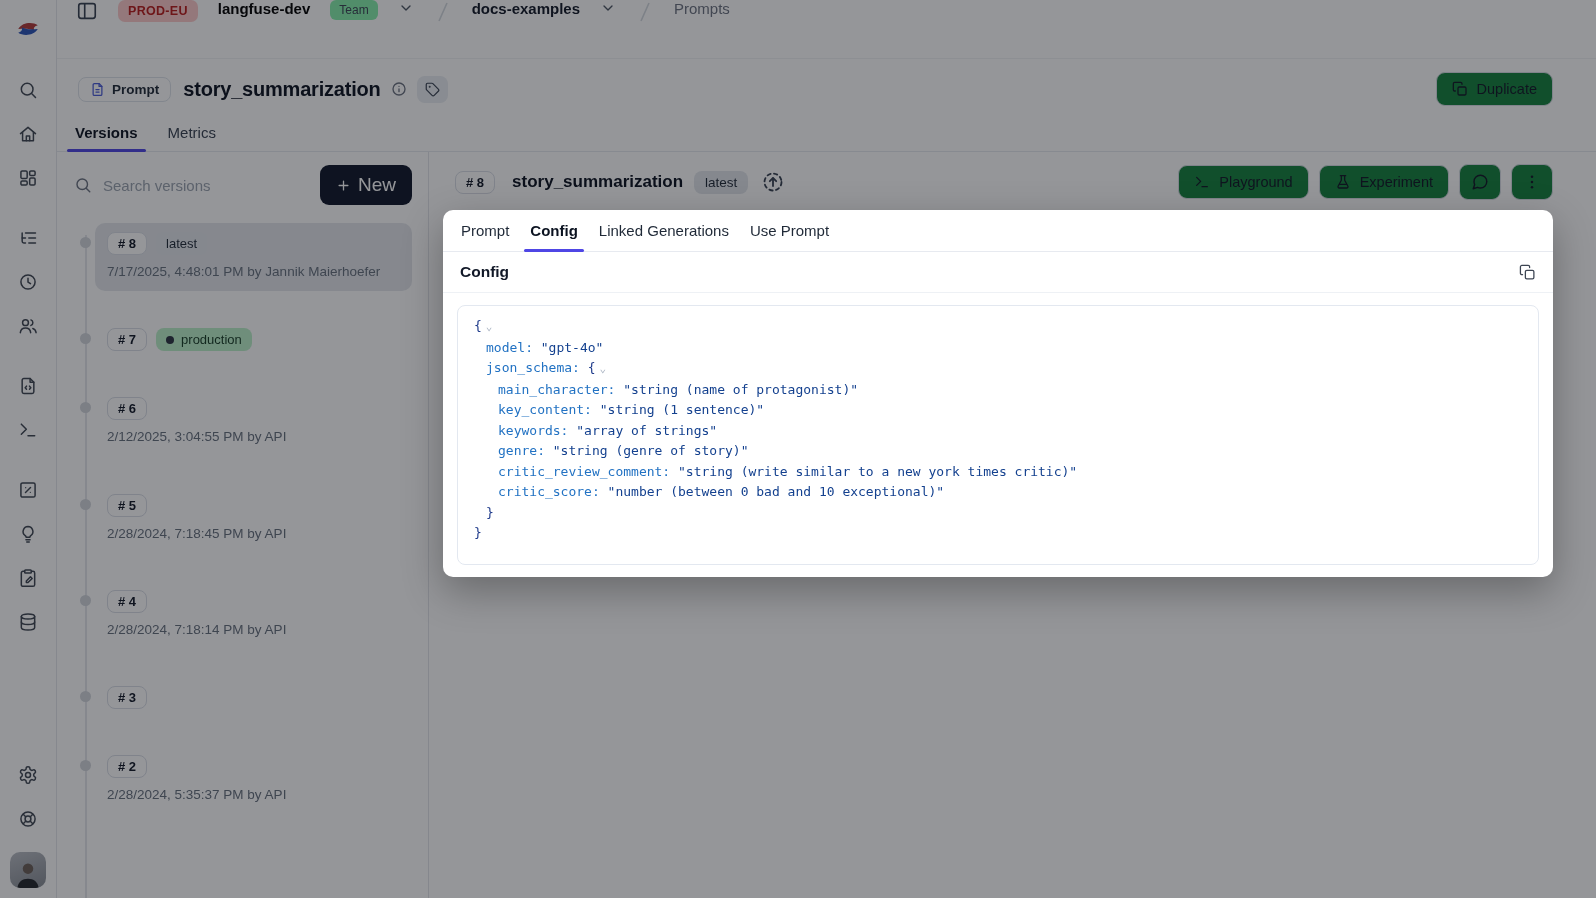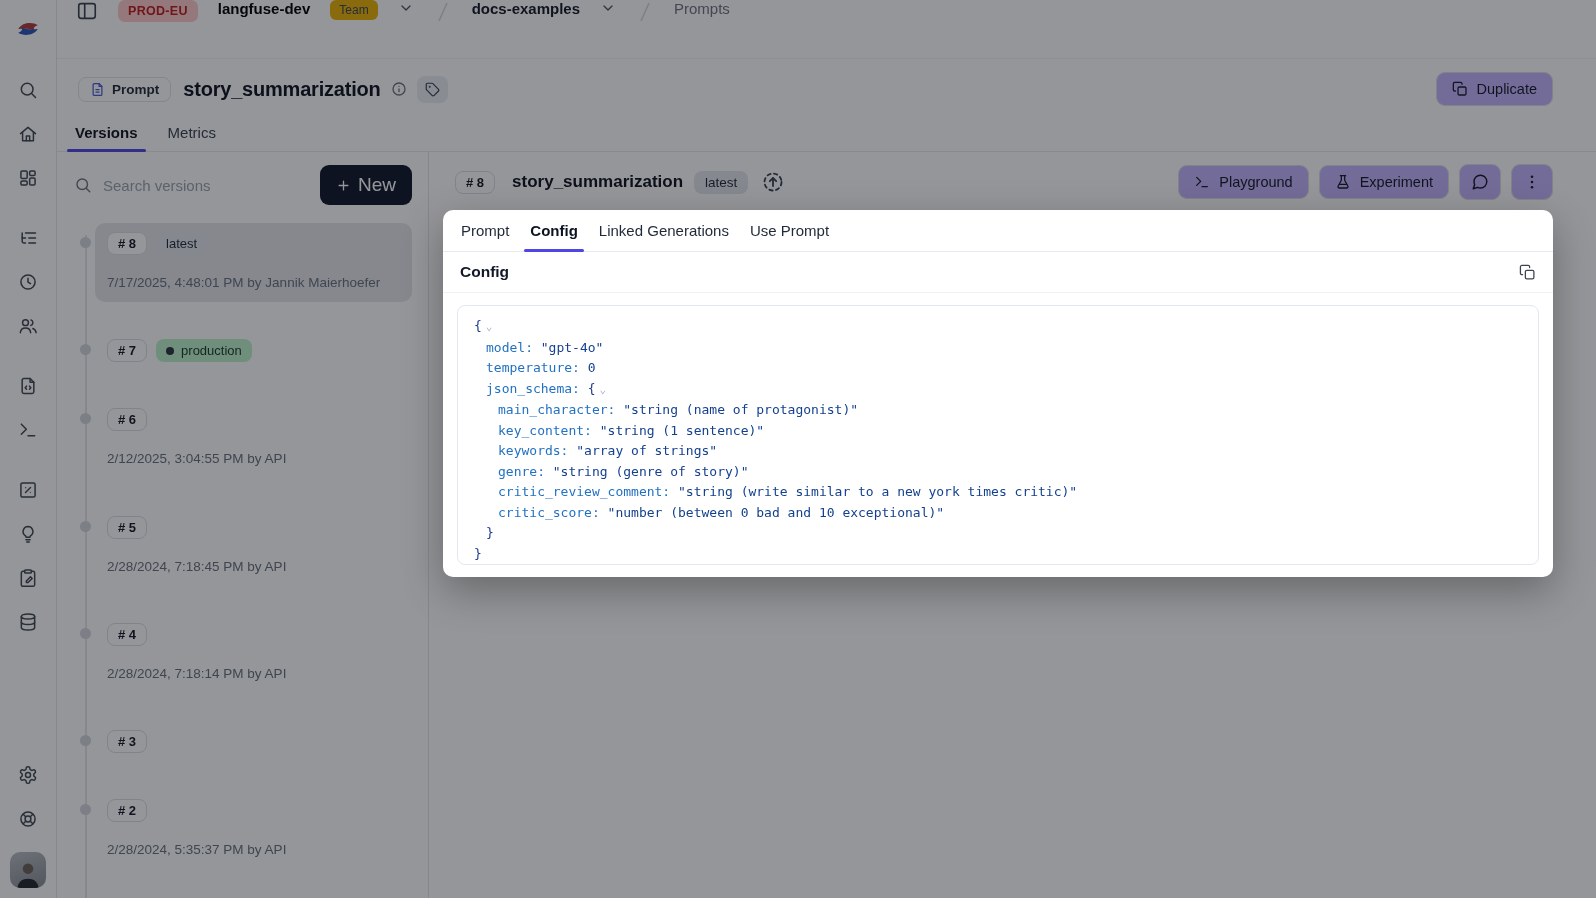--- a/index.html
+++ b/index.html
@@ -18,36 +18,36 @@
   .avatar{width:36px;height:36px;border-radius:10px;margin:16px 0 10px;overflow:hidden;
           background:linear-gradient(160deg,#b9bdc4,#878c94);display:flex;align-items:flex-end;justify-content:center;}
 
   
   .topbar{position:absolute;left:56px;right:0;top:0;height:58px;background:#fff;
           border-bottom:1px solid #f0f2f5;display:flex;align-items:flex-start;gap:20px;padding:0 20px;z-index:1;}
   .tgl{color:#374151;cursor:pointer;display:flex;}
   .envbadge{background:#fecaca;color:#b91c1c;font-size:12.5px;font-weight:600;letter-spacing:.3px;
             padding:4px 10px;border-radius:7px;}
   .org{font-size:15px;font-weight:600;color:#000000;}
-  .teambadge{background:#eab308;color:#3b4454;font-size:12px;font-weight:500;padding:3px 9px;border-radius:6px;}
+  .teambadge{background:#86efac;color:#3b4454;font-size:12px;font-weight:500;padding:3px 9px;border-radius:6px;}
   .chev{color:#4b5563;display:flex;cursor:pointer;}
   .slash{display:flex;margin:0 2px;}
   .proj{font-size:15px;font-weight:600;color:#111827;cursor:pointer;}
   .crumb-muted{font-size:15px;color:#6b7280;}
 
   
   .main{position:absolute;left:56px;top:58px;right:0;bottom:0;display:flex;flex-direction:column;background:#fff;}
   .pagehead{display:flex;align-items:center;gap:10px;padding:14px 43px 0 22px;}
   .typebadge{display:flex;align-items:center;gap:7px;border:1px solid #dde3ea;border-radius:8px;
              padding:4px 11px;font-size:13.5px;font-weight:600;color:#1f2937;background:#fff;}
   .pagetitle{font-size:20px;font-weight:700;letter-spacing:-.2px;color:#0b1220;margin-left:2px;}
   .infoico{color:#6b7280;display:flex;cursor:pointer;}
   .tagbtn{background:#e9edf2;border-radius:8px;padding:6px 8px;display:flex;color:#374151;cursor:pointer;}
   .spacer{flex:1;}
-  .btn{display:inline-flex;align-items:center;gap:9px;background:#c4b5fd;border:1px solid #d9dee6;
+  .btn{display:inline-flex;align-items:center;gap:9px;background:#15803d;border:1px solid #d9dee6;
        border-radius:9px;padding:8px 15px;font-size:14.5px;font-weight:500;color:#111827;cursor:pointer;white-space:nowrap;}
   .btn.icononly{padding:8px 11px;}
 
   .tabsrow{display:flex;gap:14px;padding:10px 0 0 11px;border-bottom:1px solid #e7eaef;}
   .tab{font-size:15px;color:#374151;font-weight:500;padding:8px 8px 10px;position:relative;cursor:pointer;}
   .tab.active{color:#0b1220;font-weight:600;}
   .tab.active::after{content:"";position:absolute;left:0;right:0;bottom:-1px;height:3px;
                      background:var(--accent,#4f46e5);border-radius:2px;}
 
   .content{flex:1;display:flex;min-height:0;}
@@ -66,21 +66,21 @@
   .vitem{position:relative;border-radius:10px;padding:9px 12px;margin-bottom:28px;cursor:pointer;}
   .vitem.selected{background:#e4e7ec;}
   .vdot{position:absolute;left:-15px;top:14px;width:11px;height:11px;border-radius:50%;background:#d2d6dc;}
   .vbadges{display:flex;align-items:center;gap:9px;}
   .vnum{border:1px solid #d9dee6;background:#fff;border-radius:8px;padding:3px 10px;
         font-size:13px;font-weight:600;color:#111827;}
   .vstatus{border-radius:8px;padding:4px 10px;font-size:13px;font-weight:500;color:#1f2937;}
   .vstatus.latest{background:#e2e6ec;}
   .vstatus.production{background:#bbf0ca;color:#173b25;display:inline-flex;align-items:center;gap:7px;}
   .pdot{width:8px;height:8px;border-radius:50%;background:#2b3442;}
-  .vdate{margin-top:18px;font-size:13.5px;color:#66707e;line-height:1.5;}
+  .vdate{margin-top:7px;font-size:13.5px;color:#66707e;line-height:1.5;}
 
   
   .dpanel{flex:1;display:flex;flex-direction:column;min-width:0;}
   .dheader{display:flex;align-items:center;gap:11px;padding:12px 43px 0 26px;}
   .dtitle{font-size:17px;font-weight:700;color:#0b1220;margin-left:6px;}
   .dstatus{background:#e2e6ec;border-radius:8px;padding:4px 11px;font-size:13.5px;font-weight:500;color:#1f2937;}
   .deployico{color:#374151;display:flex;cursor:pointer;margin-left:2px;}
   .dheader .group{display:flex;align-items:center;gap:10px;}
 
   
@@ -434,21 +434,20 @@
             <rect x="9" y="9" width="12" height="12" rx="2"></rect>
             <path d="M5 15H4a2 2 0 0 1-2-2V4a2 2 0 0 1 2-2h9a2 2 0 0 1 2 2v1"></path>
           </svg>
       </span>
     </div>
     <div class="codewrap">
       <div class="codebox">
 
       <div class="cline" style="padding-left: 10px;"><span class="cpunc">{</span><span class="cchev">⌄</span></div>
           <div class="cline" style="padding-left: 22px;"><span class="ckey">model:</span> <span class="cval">"gpt-4o"</span></div>
-          <div class="cline" style="padding-left: 22px;"><span class="ckey">temperature:</span> <span class="cval">0</span></div>
           <div class="cline" style="padding-left: 22px;"><span class="ckey">json_schema:</span> <span class="cpunc">{</span><span class="cchev">⌄</span></div>
           <div class="cline" style="padding-left: 34px;"><span class="ckey">main_character:</span> <span class="cval">"string (name of protagonist)"</span></div>
           <div class="cline" style="padding-left: 34px;"><span class="ckey">key_content:</span> <span class="cval">"string (1 sentence)"</span></div>
           <div class="cline" style="padding-left: 34px;"><span class="ckey">keywords:</span> <span class="cval">"array of strings"</span></div>
           <div class="cline" style="padding-left: 34px;"><span class="ckey">genre:</span> <span class="cval">"string (genre of story)"</span></div>
           <div class="cline" style="padding-left: 34px;"><span class="ckey">critic_review_comment:</span> <span class="cval">"string (write similar to a new york times critic)"</span></div>
           <div class="cline" style="padding-left: 34px;"><span class="ckey">critic_score:</span> <span class="cval">"number (between 0 bad and 10 exceptional)"</span></div>
           <div class="cline" style="padding-left: 22px;"><span class="cpunc">}</span></div>
           <div class="cline" style="padding-left: 10px;"><span class="cpunc">}</span></div>
         </div>

